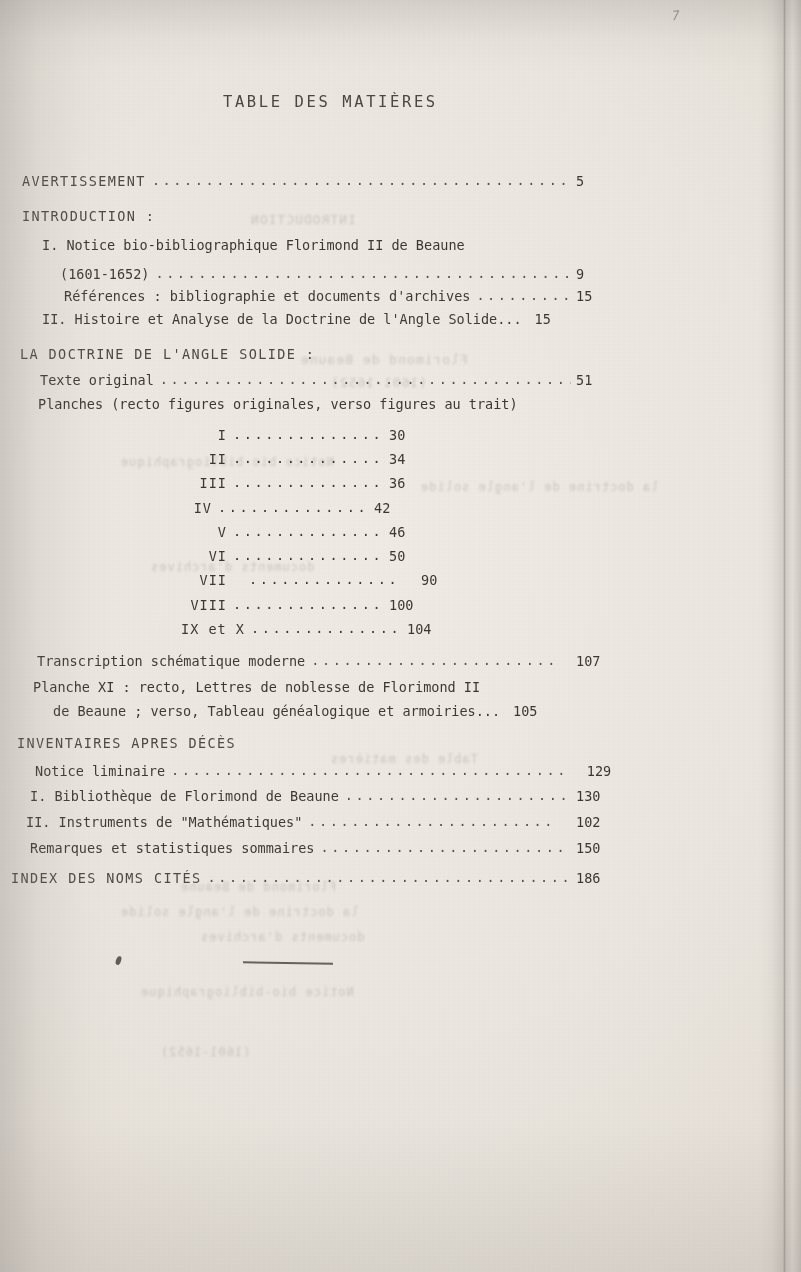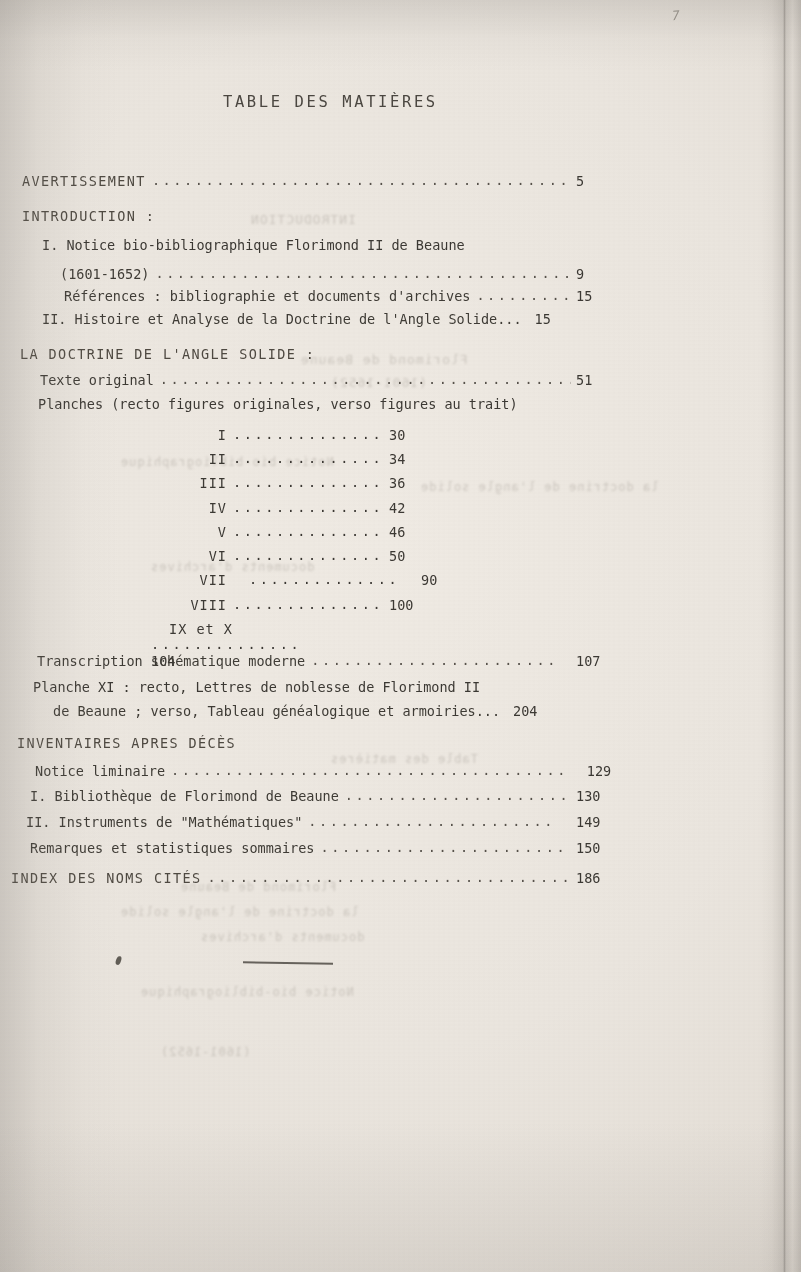--- a/index.html
+++ b/index.html
@@ -274,21 +274,21 @@
     <div class="rnum" style="left:145px; top:451px;">
       <span class="label">II</span>
       <span class="dots">.......................</span>
       <span class="pageno">34</span>
     </div>
     <div class="rnum" style="left:145px; top:475px;justify-content:flex-end;">
       <span class="label">III</span>
       <span class="dots">.......................</span>
       <span class="pageno">36</span>
     </div>
-    <div class="rnum" style="left:145px; top:500px;">
+    <div class="rnum" style="left:130px; top:500px;">
       <span class="label">IV</span>
       <span class="dots">.......................</span>
       <span class="pageno">42</span>
     </div>
     <div class="rnum" style="left:145px; top:524px;">
       <span class="label">V</span>
       <span class="dots">.......................</span>
       <span class="pageno">46</span>
     </div>
     <div class="rnum" style="left:145px; top:548px;">
@@ -299,57 +299,57 @@
     <div class="rnum" style="left:145px; top:572px;gap:16px;">
       <span class="label">VII</span>
       <span class="dots">.......................</span>
       <span class="pageno">90</span>
     </div>
     <div class="rnum" style="left:145px; top:597px;">
       <span class="label">VIII</span>
       <span class="dots">.......................</span>
       <span class="pageno">100</span>
     </div>
-    <div class="rnum" style="left:145px; top:621px;flex-direction:column;">
+    <div class="rnum" style="left:163px; top:621px;">
       <span class="label">IX et X</span>
       <span class="dots">.......................</span>
       <span class="pageno">104</span>
     </div>
 
     <div class="toc-line sub" style="left:37px; top:653px; width:585px;">
       <span class="label">Transcription schématique moderne</span>
       <span class="dots">.......................</span>
       <span class="pageno" style="width:46px;">107</span>
     </div>
 
     <div class="plain" style="left:33px; top:679px;">Planche XI : recto, Lettres de noblesse  de Florimond II</div>
     <div class="toc-line sub" style="left:53px; top:703px; width:569px;">
       <span class="label">de Beaune ; verso, Tableau généalogique et armoiries...</span>
       <span class="dots" style="flex:0 0 2px;"></span>
-      <span class="pageno" style="width:46px;">204</span>
+      <span class="pageno" style="width:46px;">105</span>
     </div>
 
     <div class="plain heading" style="left:17px; top:735px; letter-spacing:1.4px; color:#4d4840;">INVENTAIRES APRES DÉCÈS</div>
 
     <div class="toc-line sub" style="left:35px; top:763px; width:587px;">
       <span class="label">Notice liminaire</span>
       <span class="dots">...........................................................................</span>
       <span class="pageno" style="width:46px;text-align:center;">129</span>
     </div>
 
     <div class="toc-line sub" style="left:30px; top:788px; width:592px;">
       <span class="label">I. Bibliothèque de Florimond de Beaune</span>
       <span class="dots">.......................</span>
       <span class="pageno" style="width:46px;">130</span>
     </div>
 
     <div class="toc-line sub" style="left:26px; top:814px; width:596px;">
       <span class="label">II. Instruments de "Mathématiques"</span>
       <span class="dots">.......................</span>
-      <span class="pageno" style="width:46px;">149</span>
+      <span class="pageno" style="width:46px;">102</span>
     </div>
 
     <div class="toc-line sub" style="left:30px; top:840px; width:592px;">
       <span class="label">Remarques et statistiques sommaires</span>
       <span class="dots">.......................</span>
       <span class="pageno" style="width:46px;">150</span>
     </div>
 
     <div class="toc-line heading" style="left:11px; top:870px; width:611px;">
       <span class="label">INDEX DES NOMS CITÉS</span>

